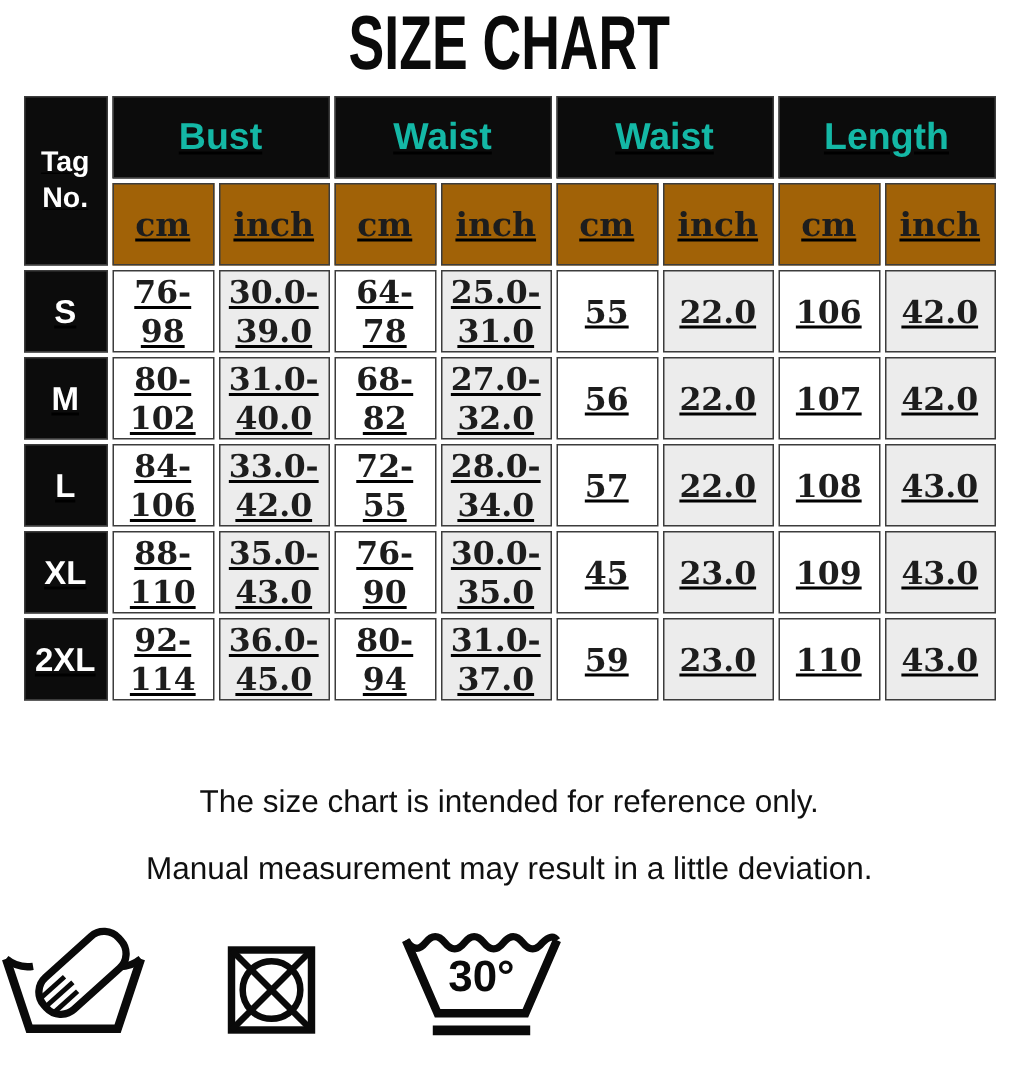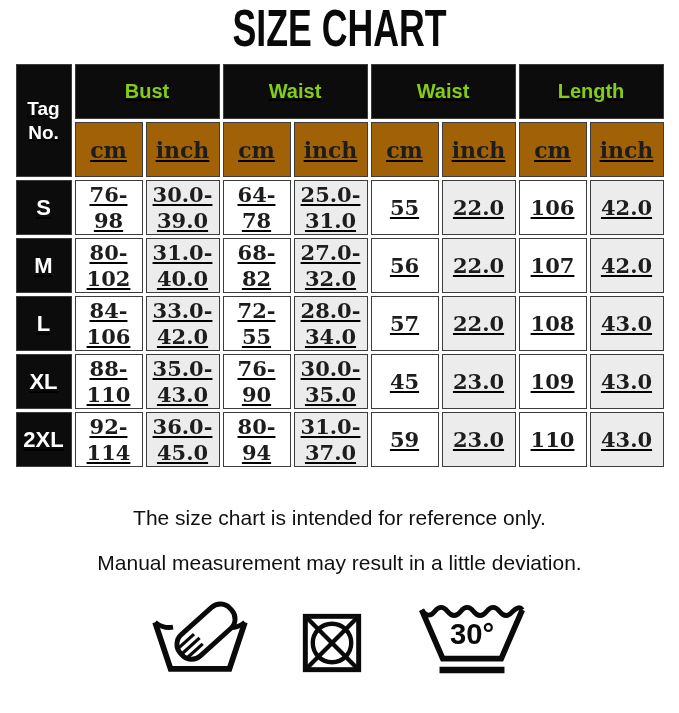--- a/index.html
+++ b/index.html
@@ -37,23 +37,23 @@
     height: 55px;
     padding: 0 2px;
     text-align: center;
     vertical-align: middle;
   }
   .col-tag  { width: 56px; }
   .col-cm   { width: 68px; }
   .col-inch { width: 74px; }
   th.black {
     background: #0c0c0c;
-    color: #84cc16;
-    font-weight: bold;
-    font-size: 20px;
+    color: #14b8a6;
+    font-weight: bold;
+    font-size: 25px;
   }
   th.corner {
     background: #0c0c0c;
     color: #ffffff;
     font-weight: bold;
     font-size: 19px;
     line-height: 24px;
     white-space: pre-line;
   }
   th.unit {
@@ -73,34 +73,33 @@
     font-family: "DejaVu Serif", serif;
     font-weight: bold;
     font-size: 21px;
     color: #1d1d1d;
     line-height: 26px;
     white-space: pre-line;
   }
   td.cm   { background: #ffffff; }
   td.inch { background: #ececec; }
   
-  .notes { margin-top: 35px; }
+  .notes { margin-top: 52px; }
   .notes p {
     margin: 0;
     text-align: center;
     font-size: 21px;
     color: #101010;
     line-height: 26px;
   }
   .notes p + p { margin-top: 19px; text-align: center; }
   
   .care-icons {
     margin-top: 16px;
     display: flex;
-    justify-content: center;
     align-items: flex-end;
     gap: 52px;
   }
   .care-icons svg { display: block; }
 </style>
 </head>
 <body>
 
 <h1 class="title">SIZE CHART</h1>
 

